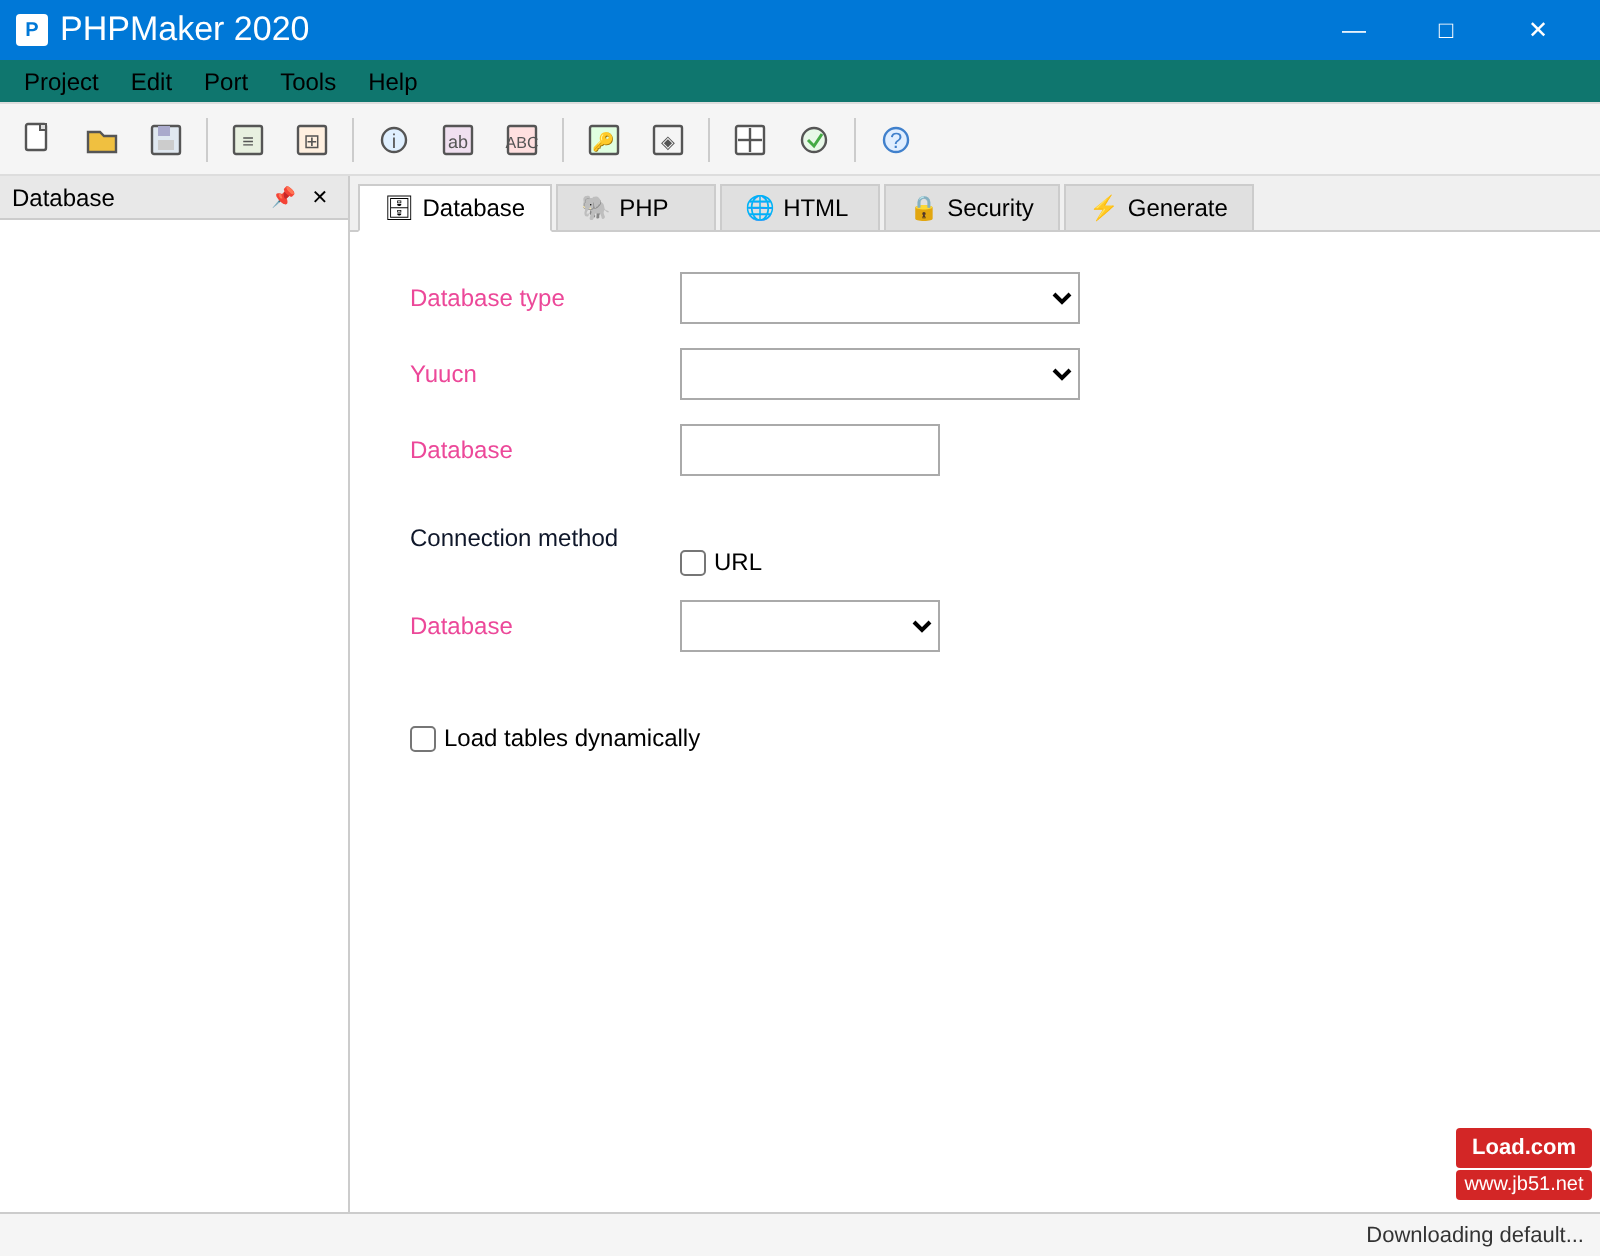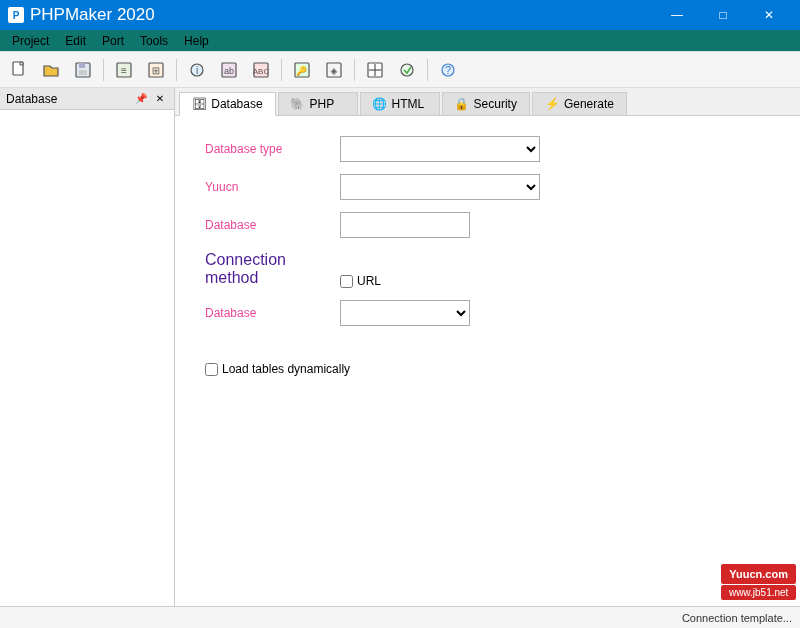--- a/index.html
+++ b/index.html
@@ -239,22 +239,22 @@
       height: 22px;
     }
 
     .connection-method-row {
       display: flex;
       align-items: center;
       margin-bottom: 12px;
     }
     .connection-label {
       width: 135px;
-      font-size: 16px;
-      color: #4c1d95;
+      font-size: 12px;
+      color: #0f172a;
     }
     .checkbox-label {
       display: flex;
       align-items: center;
       gap: 4px;
       font-size: 12px;
       margin-top: 24px;
     }
     input[type="checkbox"] {
       width: 13px;
@@ -501,19 +501,19 @@
           <input type="checkbox" style="">
           <span>Load tables dynamically</span>
         </label>
       </div>
 
     </div>
   </div>
 </div>
 
 <div class="status-bar">
-  <span>Connection template...</span>
+  <span>Downloading default...</span>
 </div>
 
 <div class="watermark">
-  <div class="watermark-box">Yuucn.com</div>
+  <div class="watermark-box">Load.com</div>
   <div class="watermark-url">www.jb51.net</div>
 </div>
 
 </body></html>

